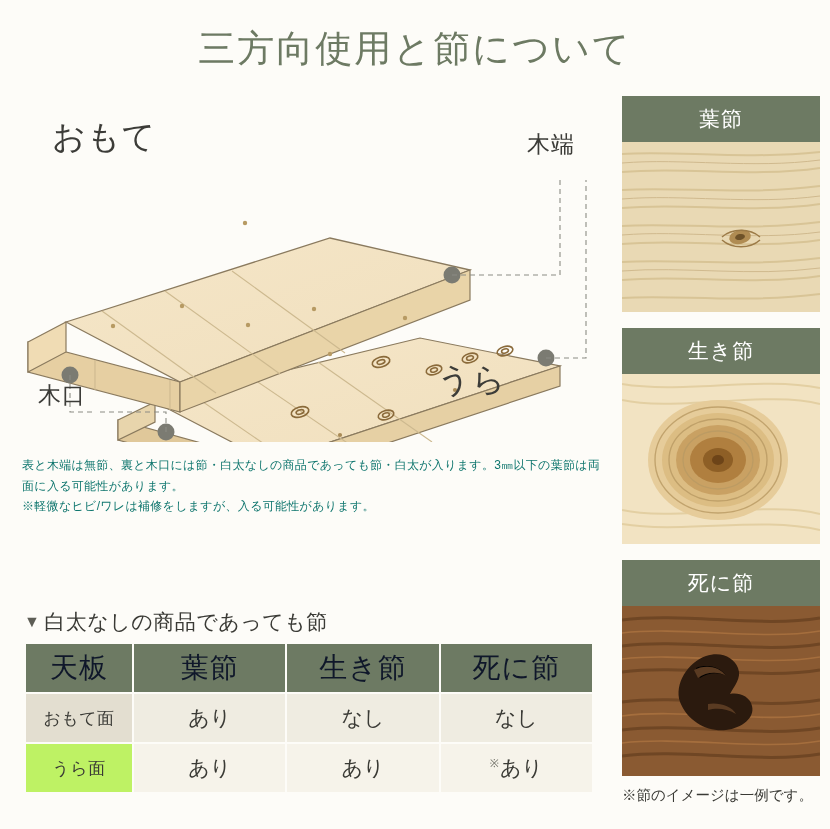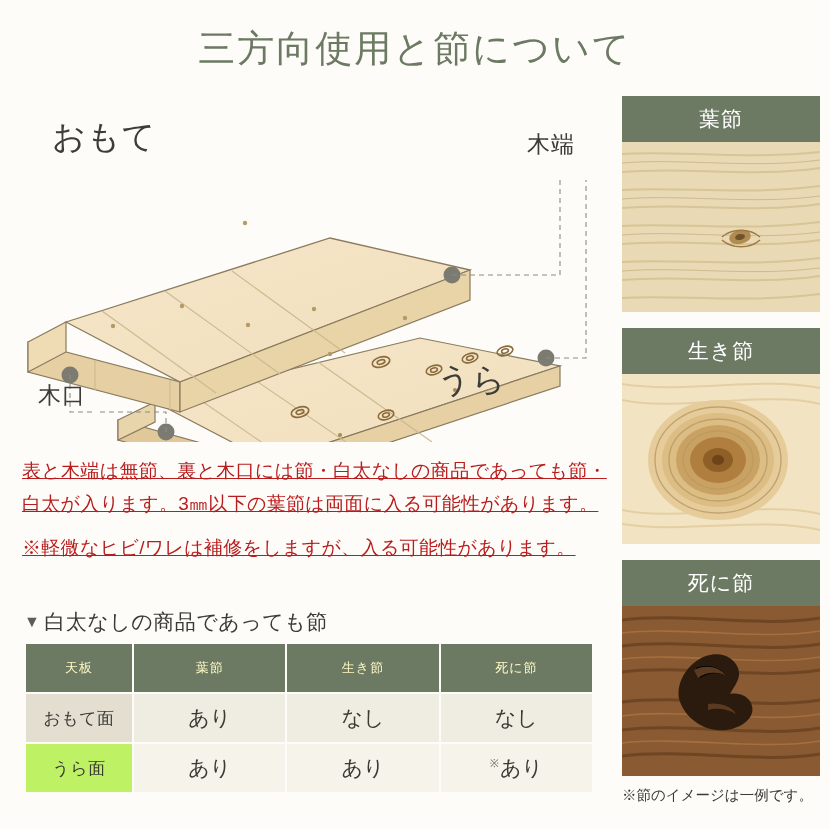--- a/index.html
+++ b/index.html
@@ -65,28 +65,27 @@
   .lbl-ura   { left: 437px; top: 268px; font-size: 33px; }
   .lbl-kobata{ left: 527px; top: 39px; font-size: 23px; }
   .lbl-koguchi{ left: 38px; top: 290px; font-size: 23px; }
 
   
   .body-text {
     position: absolute;
     left: 22px;
     top: 365px;
     width: 588px;
-    font-size: 19px;
+    font-size: 12px;
     line-height: 1.72;
-    color: #b91c1c;
+    color: #0f766e;
     letter-spacing: 0.3px;
-    text-decoration: underline;
   }
   .body-text p { margin: 0; }
-  .body-text p.second { margin-top: 12px; }
+  .body-text p.second { margin-top: 0; }
 
   
   .sub-head {
     position: absolute;
     left: 24px;
     top: 518px;
     font-size: 21px;
     color: #3a3a35;
     letter-spacing: 0.5px;
   }
@@ -107,22 +106,22 @@
     border-collapse: collapse;
     table-layout: fixed;
   }
   .tbl th, .tbl td {
     border: 2px solid #fdfcf8;
     text-align: center;
     font-weight: normal;
   }
   .tbl thead th {
     background: #6d7a63;
-    color: #fef9c3;
-    font-size: 13px;
+    color: #0f172a;
+    font-size: 28px;
     height: 46px;
     letter-spacing: 1px;
   }
   .tbl thead th.first { background: #6d7a63; width: 104px; }
   .tbl tbody td {
     font-size: 21px;
     height: 46px;
     background: #efece1;
     color: #3a3a35;
   }

